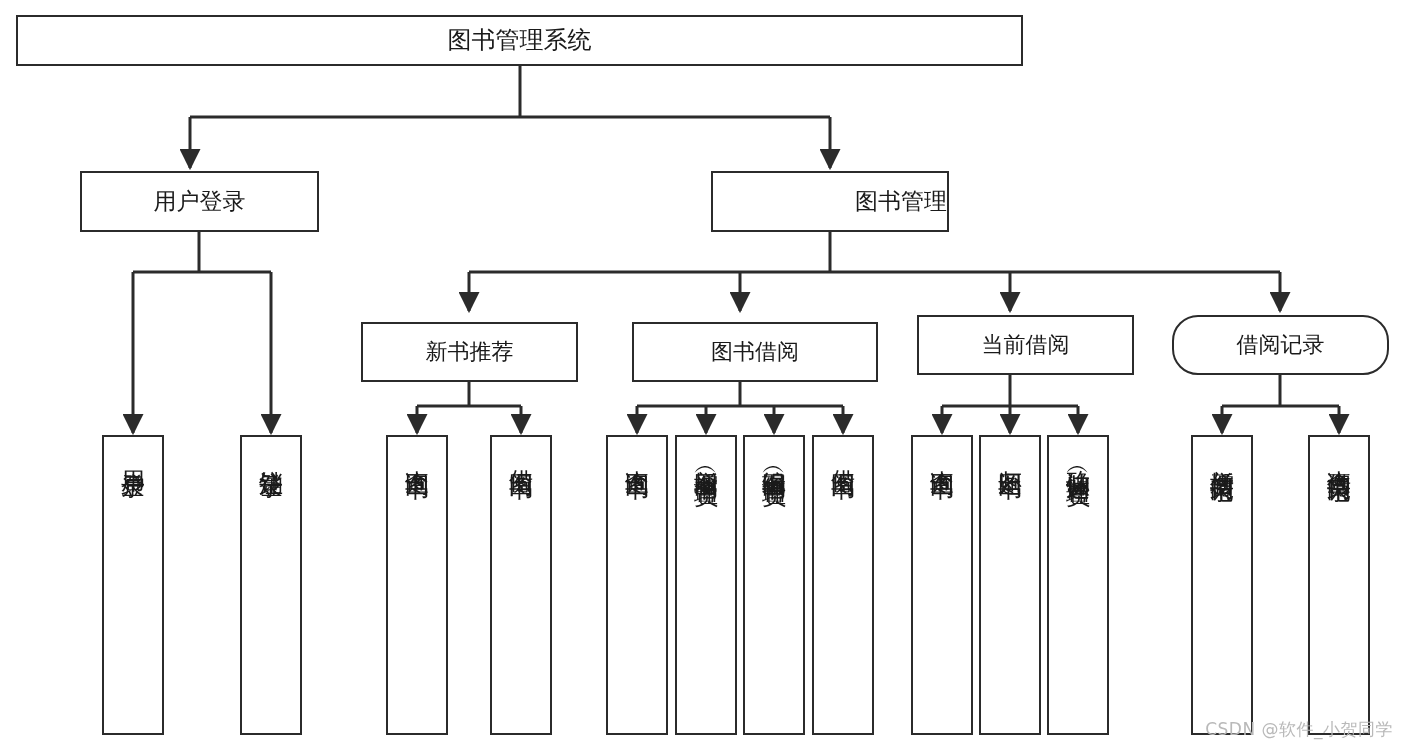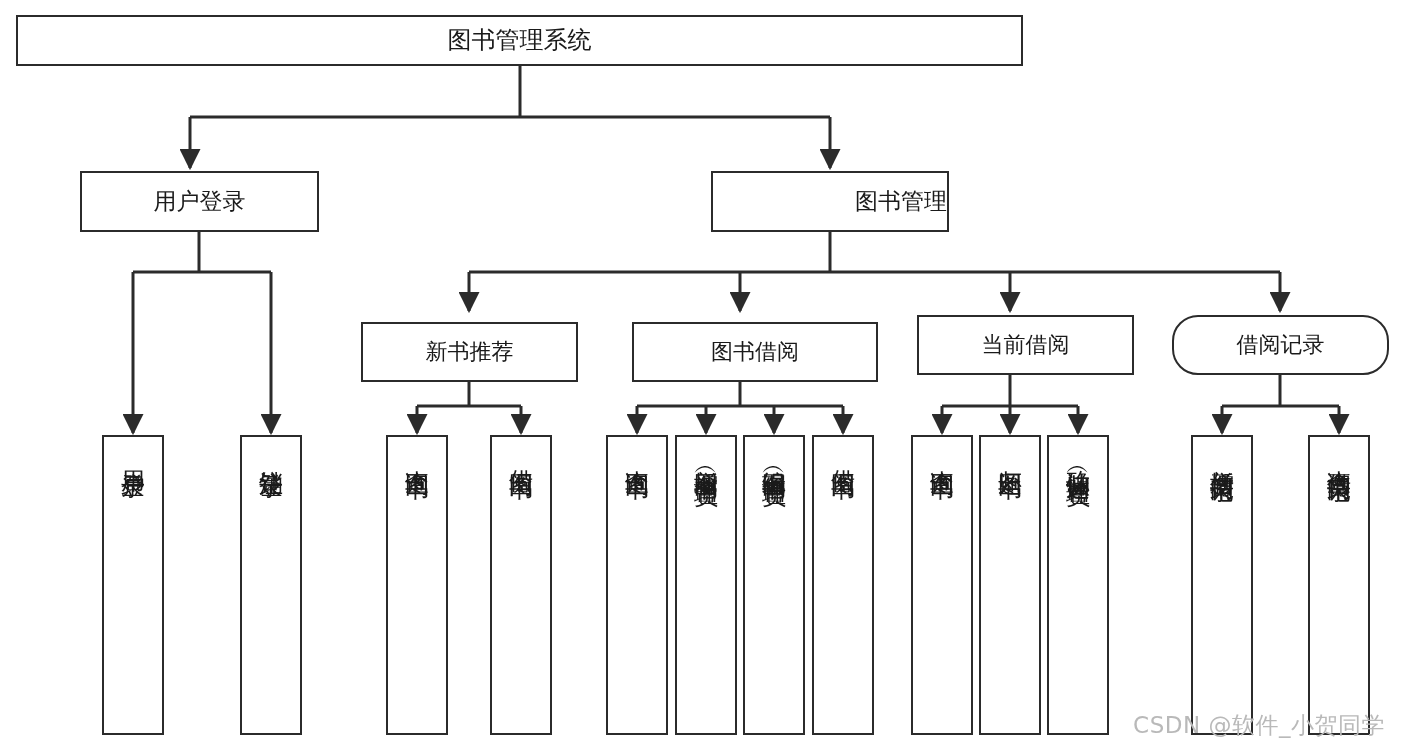--- a/index.html
+++ b/index.html
@@ -52,23 +52,23 @@
   }
   .node-leaf .label {
     font-size: 24px;
     writing-mode: vertical-rl;
     text-orientation: upright;
     letter-spacing: 2px;
     line-height: 1.0;
   }
   #watermark {
     position: absolute;
-    right: 20px;
+    right: 12px;
     bottom: 6px;
-    font-size: 23px;
+    font-size: 17px;
     color: #b9b9b9;
     letter-spacing: 0.5px;
     white-space: nowrap;
     user-select: none;
   }
 </style>
 </head>
 <body>
 
 <div id="canvas">

